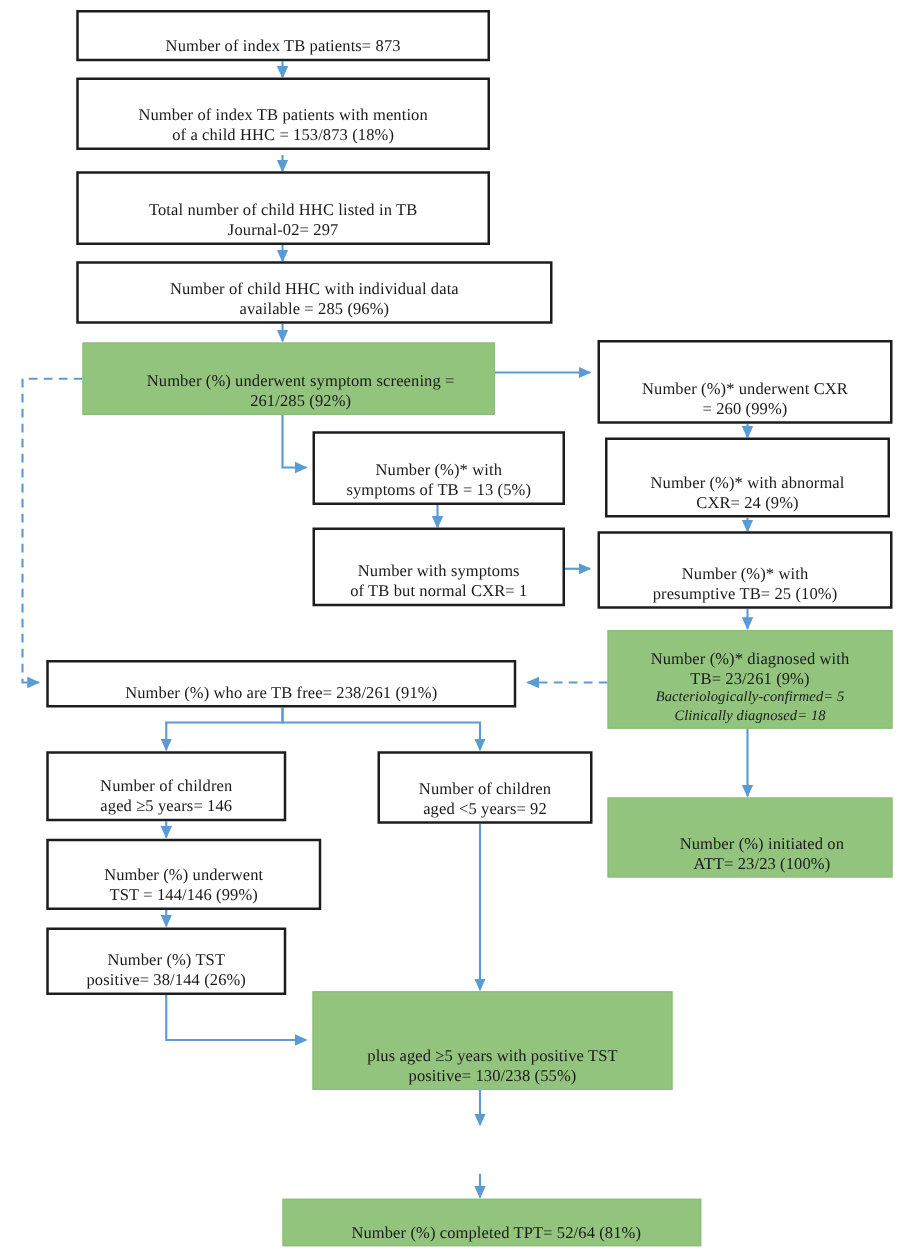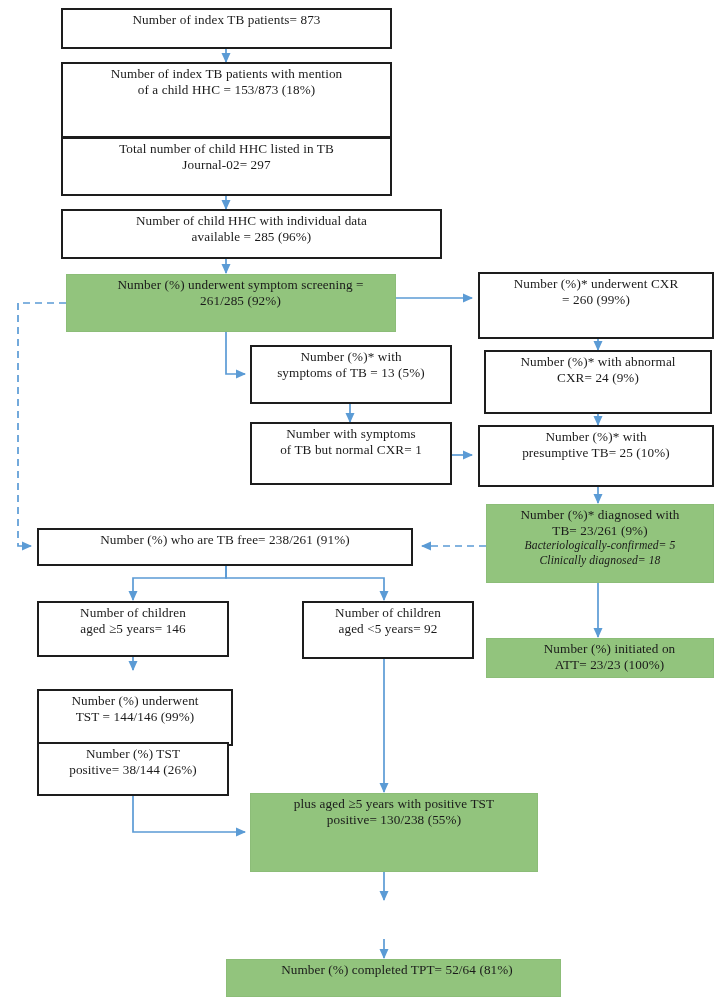--- a/index.html
+++ b/index.html
@@ -26,21 +26,21 @@
     width: 720px;
     height: 1007px;
     pointer-events: none;
   }
   .node {
     position: absolute;
     box-sizing: border-box;
     display: flex;
     flex-direction: column;
     align-items: center;
-    justify-content: flex-start;
+    justify-content: flex-end;
     text-align: center;
     line-height: 1.22;
     font-size: 13.2px;
     letter-spacing: 0.1px;
     padding: 2px 5px;
     z-index: 3;
   }
   .node.white {
     background: #ffffff;
     border: 2.2px solid #1d1d1d;
@@ -115,21 +115,21 @@
       <path d="M66,303 L18,303 L18,546 L31,546" marker-end="url(#arrowhead-d)"></path>
 
       <line x1="486" y1="546" x2="422" y2="546" marker-end="url(#arrowhead-d)"></line>
     </g>
   </svg>
 
   <div class="node white" style="left:61px; top:8px; width:331px; height:41px;">
     <span class="line">Number of index TB patients= 873</span>
   </div>
 
-  <div class="node white" style="left:61px; top:62px; width:331px; height:76px;">
+  <div class="node white" style="left:61px; top:62px; width:331px; height:58px;">
     <span class="line">Number of index TB patients with mention</span>
     <span class="line">of a child HHC = 153/873 (18%)</span>
   </div>
 
   <div class="node white" style="left:61px; top:137px; width:331px; height:59px;">
     <span class="line">Total number of child HHC listed in TB</span>
     <span class="line">Journal-02= 297</span>
   </div>
 
   <div class="node white" style="left:61px; top:209px; width:381px; height:50px;">
@@ -171,36 +171,36 @@
     <span class="line">Number (%)* diagnosed with</span>
     <span class="line">TB= 23/261 (9%)</span>
     <span class="line sub">Bacteriologically-confirmed= 5</span>
     <span class="line sub">Clinically diagnosed= 18</span>
   </div>
 
   <div class="node white" style="left:37px; top:528px; width:376px; height:38px;">
     <span class="line">Number (%) who are TB free= 238/261 (91%)</span>
   </div>
 
-  <div class="node green" style="left:486px; top:638px; width:228px; height:40px;padding-left:24px;">
+  <div class="node green" style="left:486px; top:638px; width:228px; height:64px;padding-left:24px;">
     <span class="line">Number (%) initiated on</span>
     <span class="line">ATT= 23/23 (100%)</span>
   </div>
 
   <div class="node white" style="left:37px; top:601px; width:192px; height:56px;">
     <span class="line">Number of children</span>
     <span class="line">aged ≥5 years= 146</span>
   </div>
 
   <div class="node white" style="left:302px; top:601px; width:172px; height:58px;">
     <span class="line">Number of children</span>
     <span class="line">aged &lt;5 years= 92</span>
   </div>
 
-  <div class="node white" style="left:37px; top:671px; width:196px; height:57px;margin-top:18px;">
+  <div class="node white" style="left:37px; top:671px; width:220px; height:57px;">
     <span class="line">Number (%) underwent</span>
     <span class="line">TST = 144/146 (99%)</span>
   </div>
 
   <div class="node white" style="left:37px; top:742px; width:192px; height:54px;">
     <span class="line">Number (%) TST</span>
     <span class="line">positive= 38/144 (26%)</span>
   </div>
 
   <div class="node green" style="left:250px; top:793px; width:288px; height:79px;">

